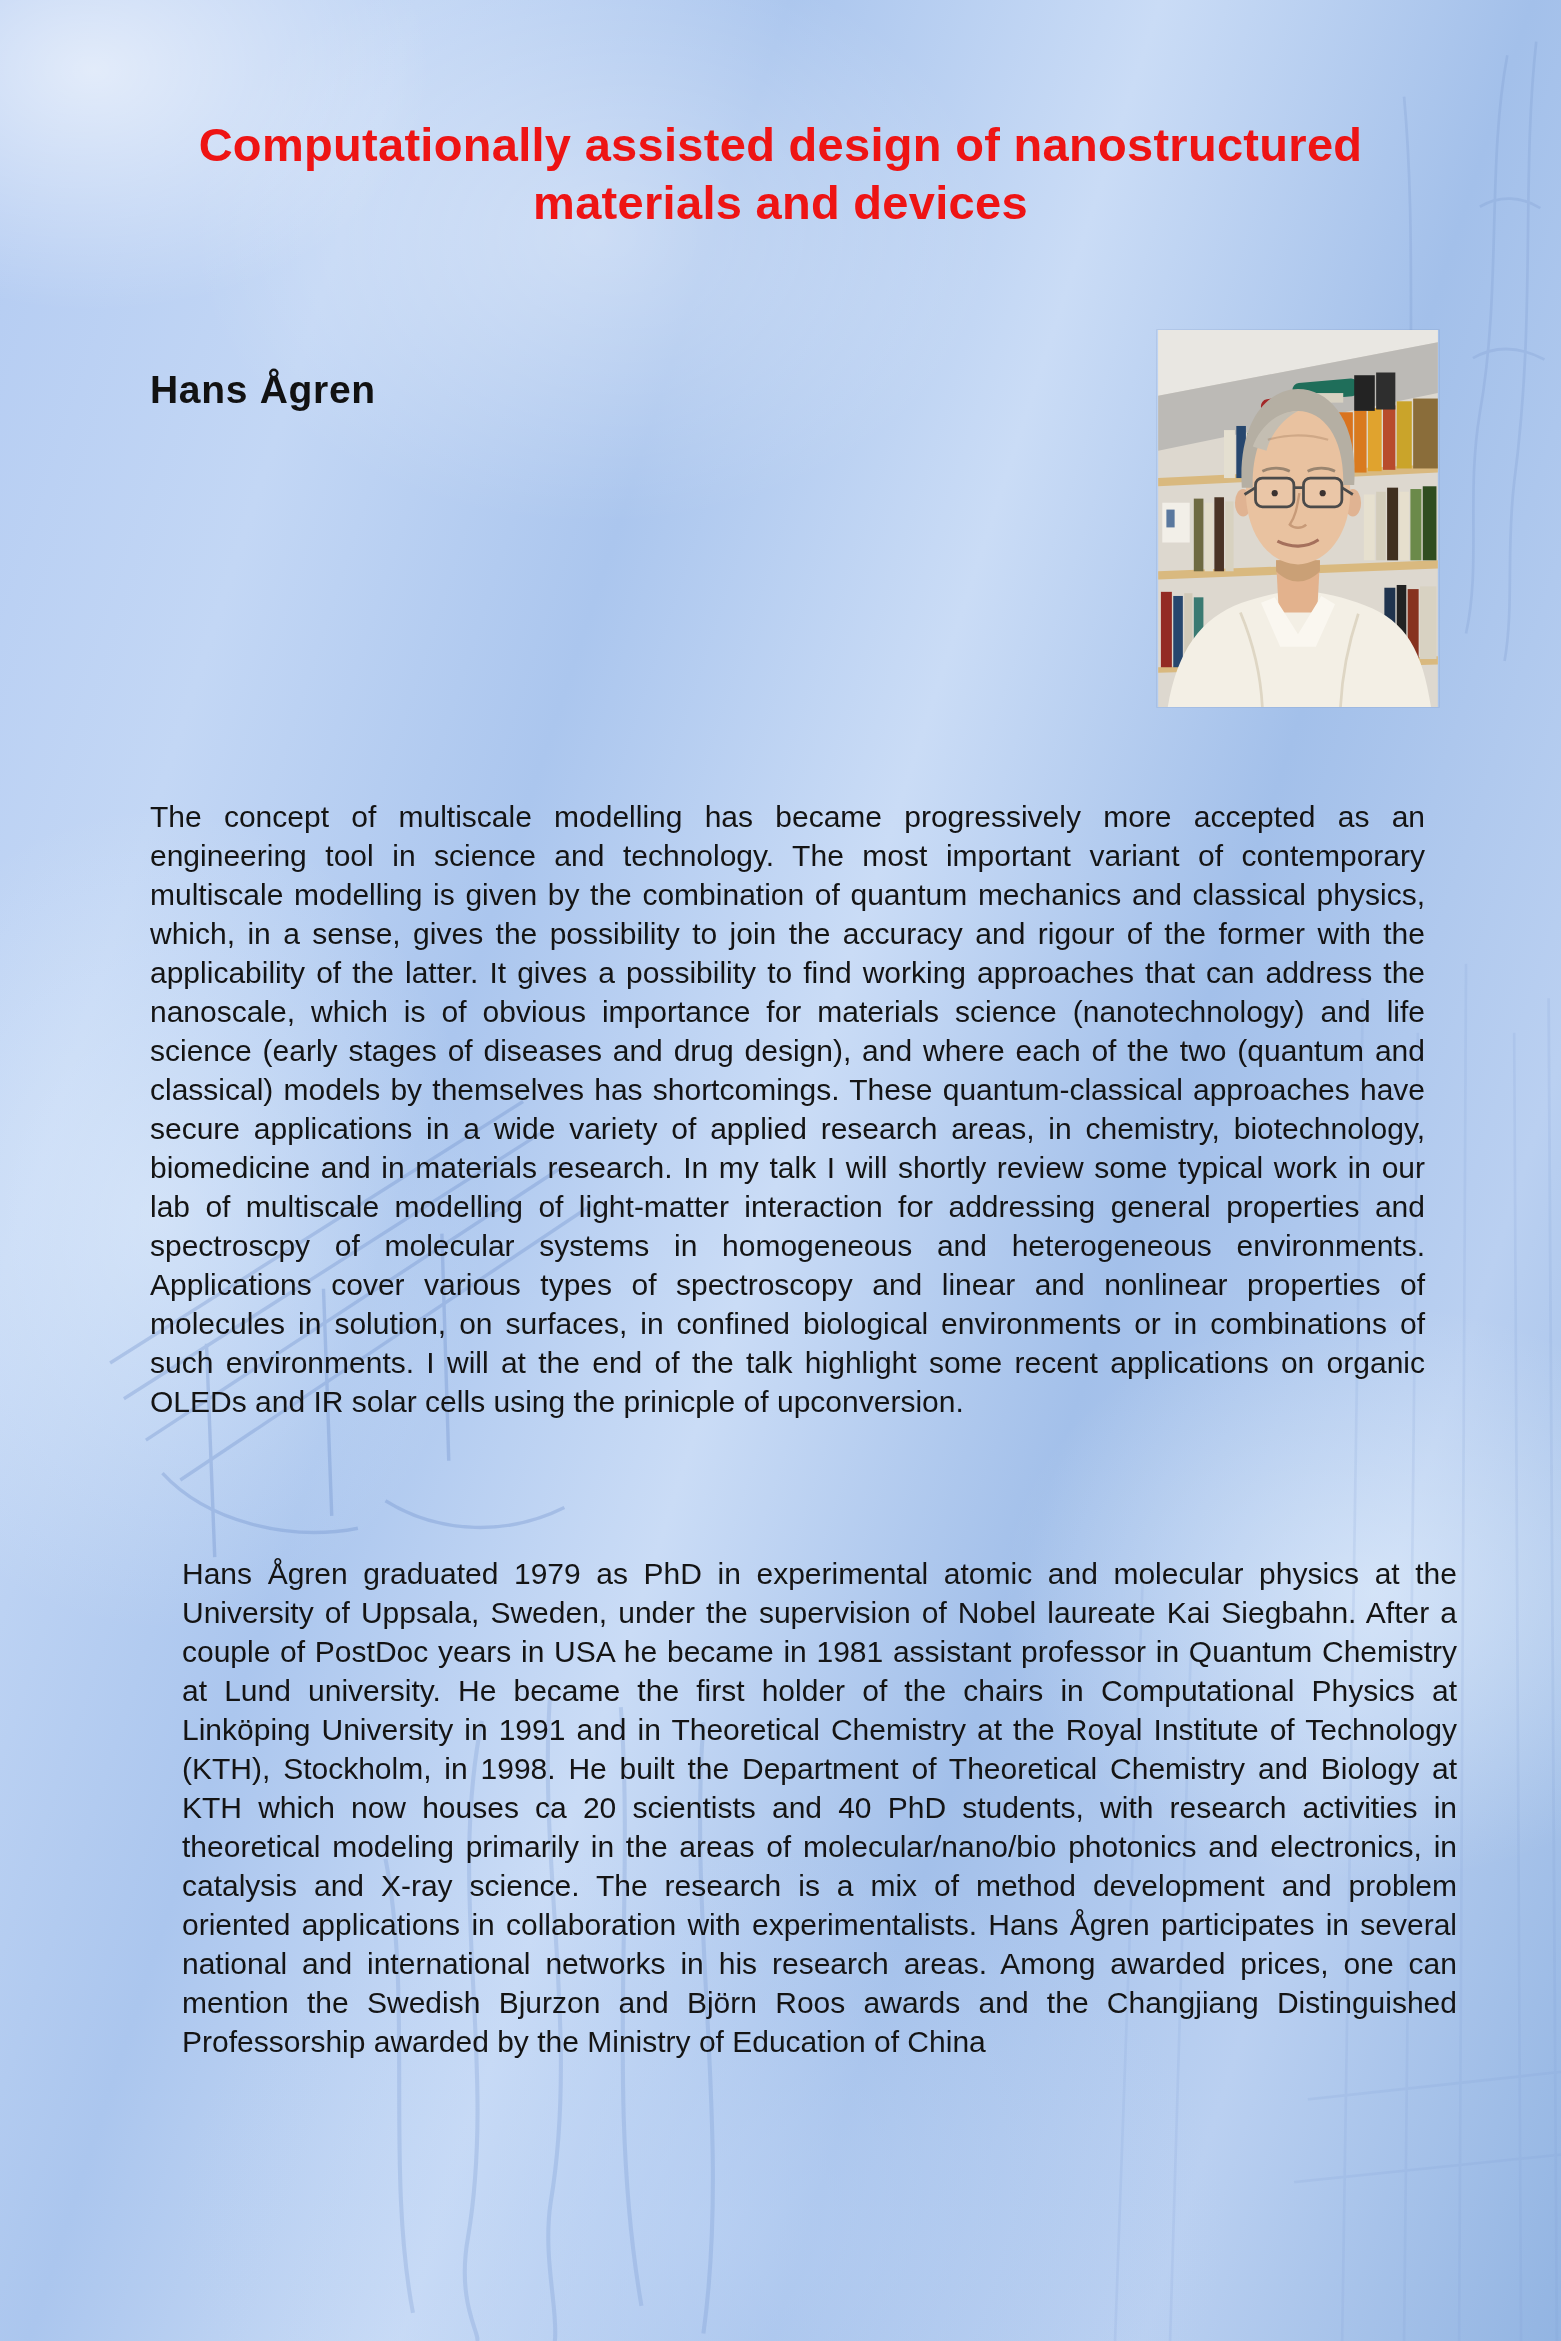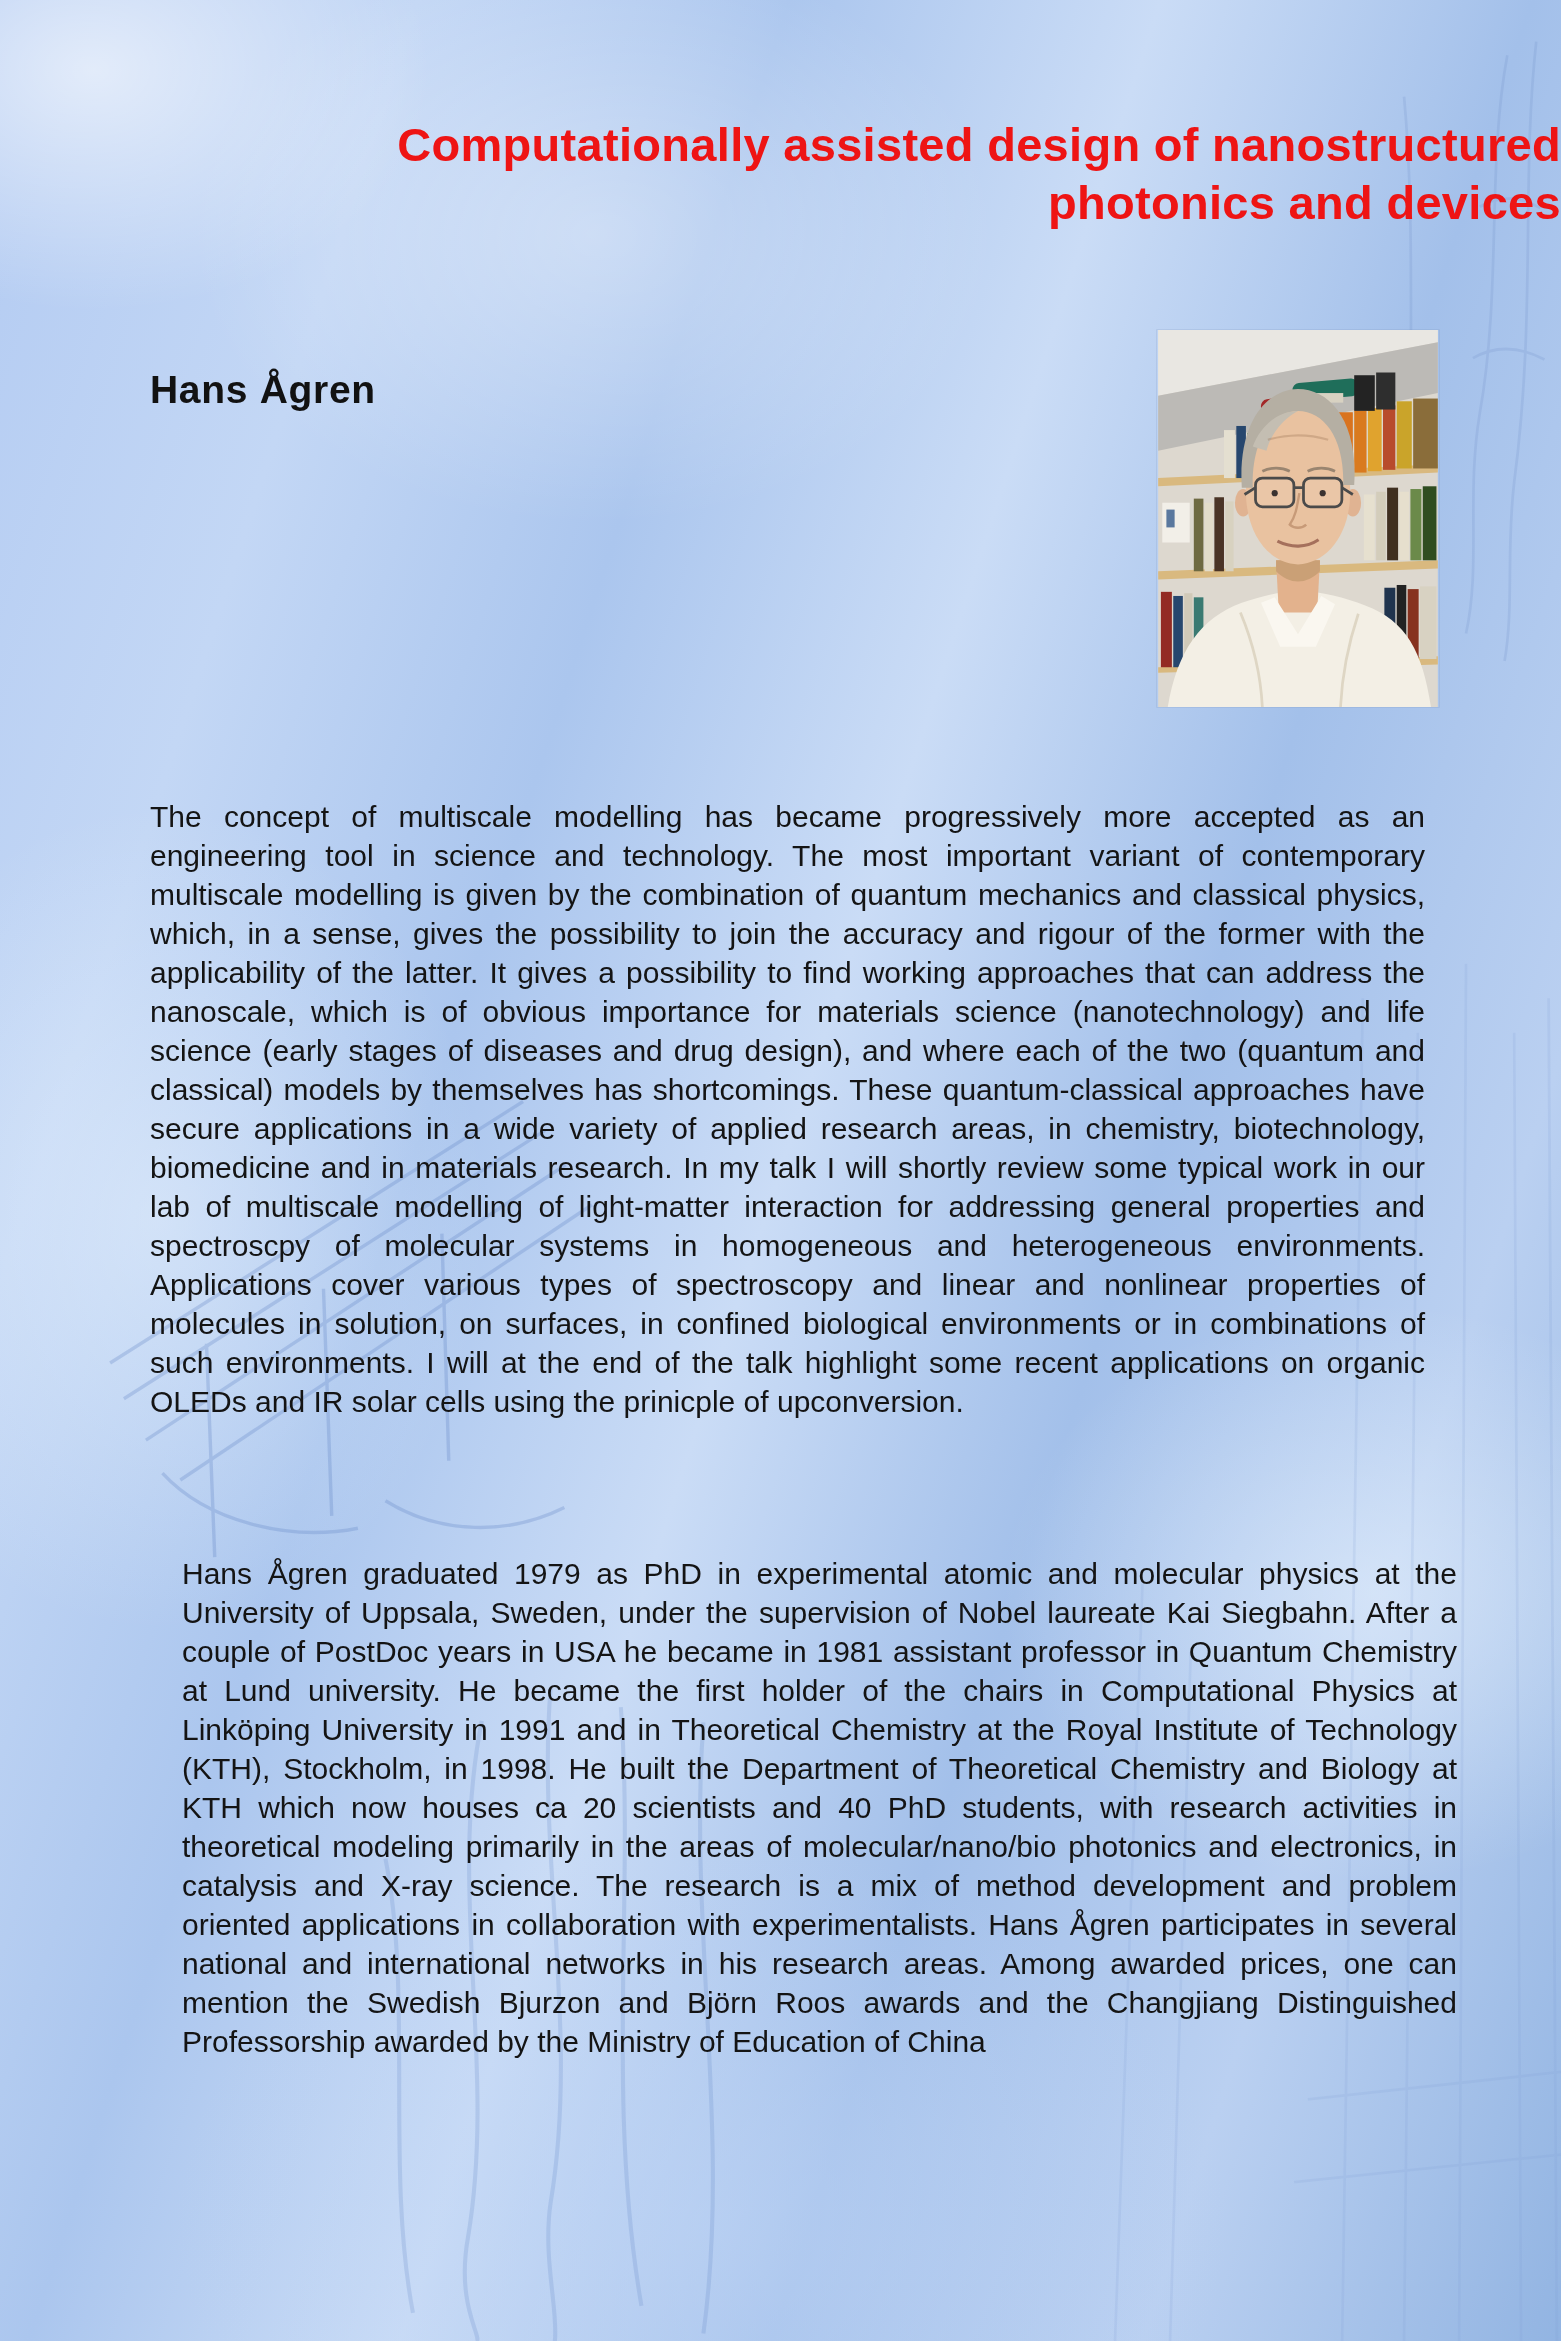--- a/index.html
+++ b/index.html
@@ -13,21 +13,21 @@
       radial-gradient(ellipse 482px 344px at 6% 3%,  rgba(255,255,255,.60), rgba(255,255,255,0) 70%),
       radial-gradient(ellipse 620px 447px at 38% 10%, rgba(255,255,255,.35), rgba(255,255,255,0) 65%),
       radial-gradient(ellipse 551px 688px at 10% 52%, rgba(240,248,255,.45), rgba(255,255,255,0) 60%),
       radial-gradient(ellipse 620px 482px at 88% 68%, rgba(238,247,255,.50), rgba(255,255,255,0) 60%),
       radial-gradient(ellipse 757px 551px at 45% 95%, rgba(190,212,245,.60), rgba(255,255,255,0) 70%),
       linear-gradient(108deg,#b3cbf2 0%,#c3d7f5 18%,#abc6ee 34%,#cadcf6 50%,#a3c0ea 66%,#bad0f1 82%,#92b4e2 100%);
   }
   .bg-sketch{position:absolute;inset:0;width:100%;height:100%;}
   .title{
     position:absolute;top:116px;left:0;right:0;
-    text-align:right;font-weight:bold;
+    text-align:center;font-weight:bold;
     font-size:47px;line-height:1.24;letter-spacing:0.3px;
     color:var(--title-red,#ee1414);
   }
   .title span{display:block;}
   .author{position:absolute;left:150px;top:368px;}
   .author .name{font-size:39px;font-weight:bold;letter-spacing:0.7px;margin:0 0 30px 0;text-align:right;}
   .author .affil{font-size:32px;line-height:1.28;width:902px;}
   .role{font-style:italic;}
   .photo{
     position:absolute;left:1157px;top:330px;width:282px;height:377px;
@@ -81,21 +81,21 @@
       <path d="M2250,1450 L2262,3402"></path>
       <path d="M1660,2300 L1620,3402"></path>
       <path d="M1730,2400 L1700,3402"></path>
       <path d="M1900,3050 L2268,3010"></path>
       <path d="M1880,3170 L2268,3130"></path>
     </g>
   </svg>
 
   <div class="title">
     <span>Computationally assisted design of nanostructured</span>
-    <span>photonics and devices</span>
+    <span>materials and devices</span>
   </div>
 
   <div class="author">
     <div class="name">Hans Ågren</div>
   </div>
 
   <div class="photo">
     <svg viewBox="0 0 408 550" xmlns="http://www.w3.org/2000/svg">
       <g>
         <rect width="408" height="550" fill="#ddd8cf"></rect>

